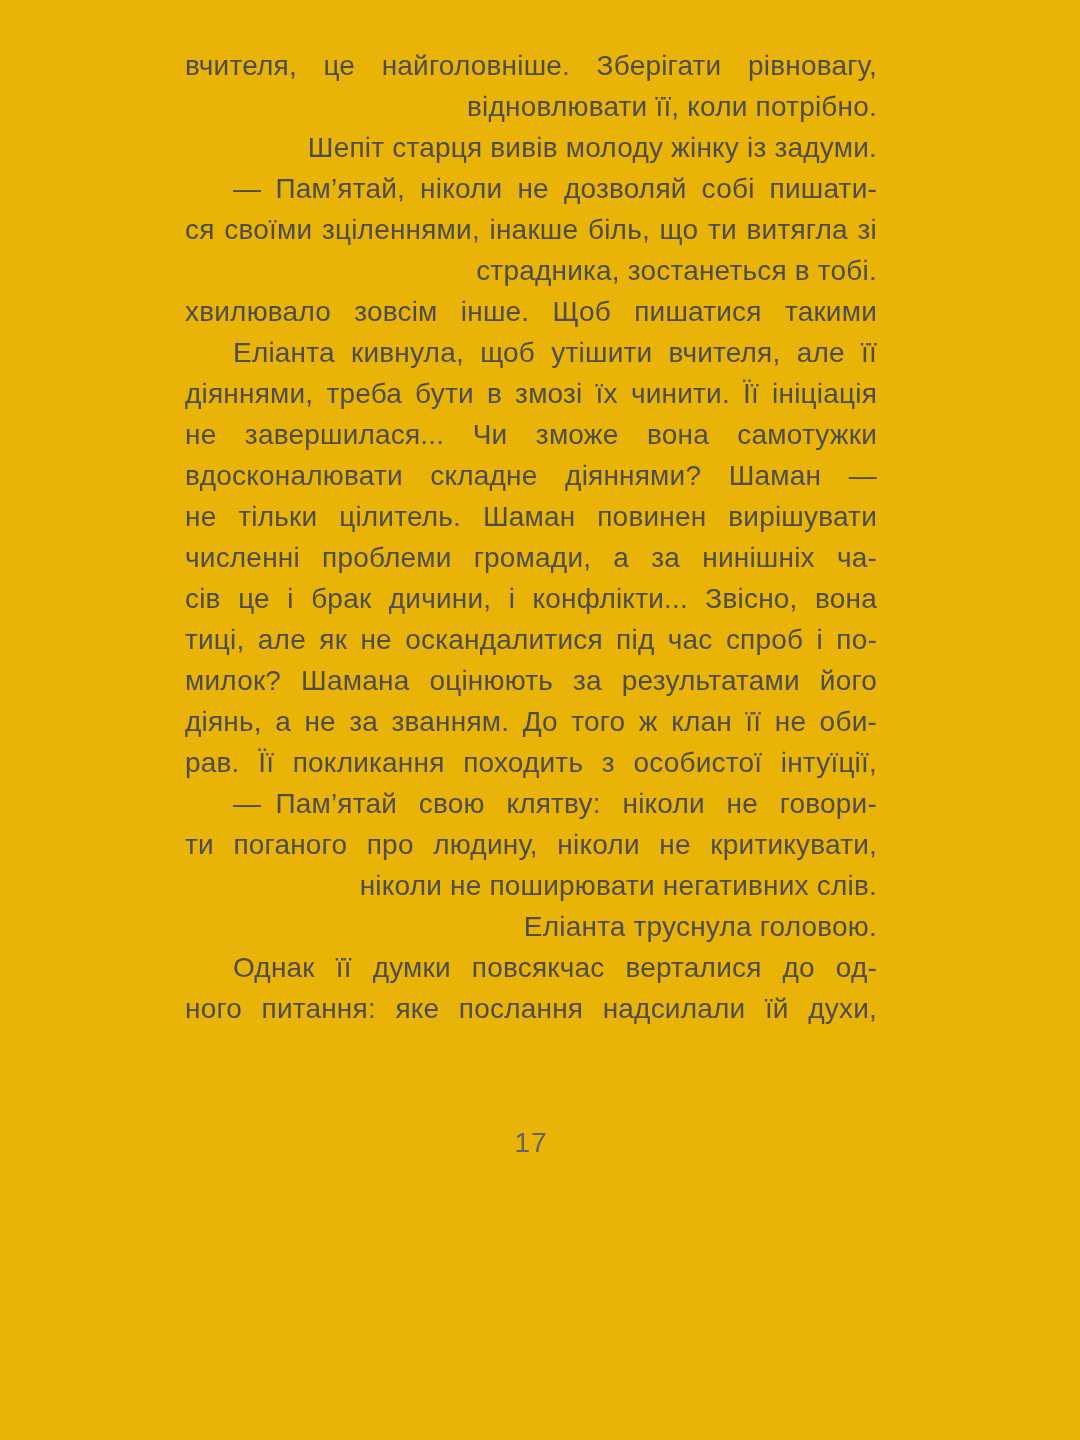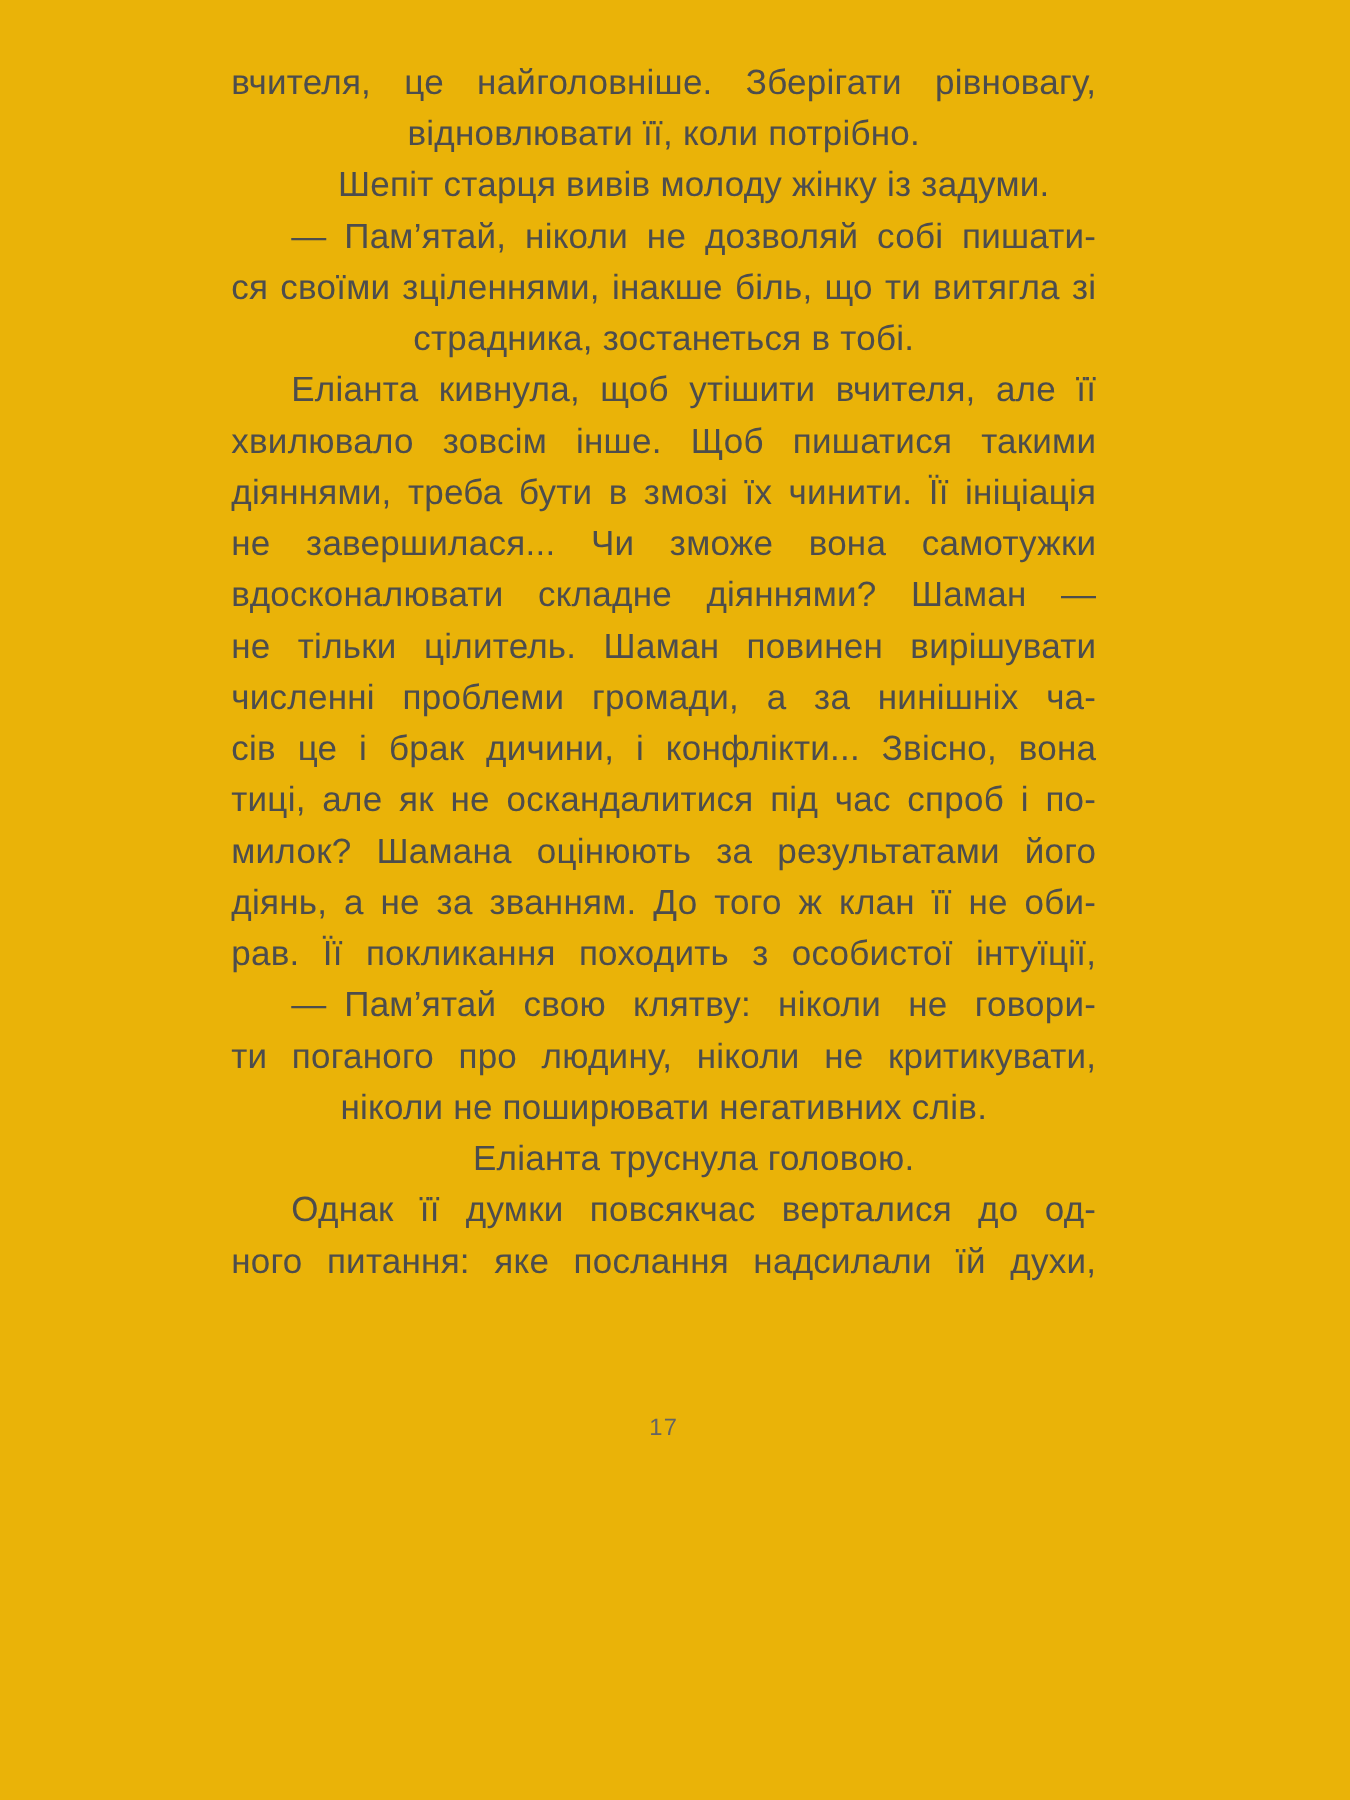--- a/index.html
+++ b/index.html
@@ -28,36 +28,36 @@
     line-height: 41px;
     letter-spacing: 0.2px;
   }
   .paragraph {
     margin: 0;
     padding: 0;
   }
   .line {
     height: 41px;
     white-space: normal;
-    text-align: center;
+    text-align: right;
   }
   .line.justify {
     text-align: justify;
     text-align-last: justify;
   }
   .line.indent {
     text-indent: 48px;
   }
   .page-number {
     position: absolute;
     left: 185px;
     top: 1122px;
     width: 692px;
     height: 41px;
-    font-size: 19px;
+    font-size: 28px;
     line-height: 41px;
     text-align: center;
     letter-spacing: 1px;
   }
 </style>
 </head>
 <body style="background: rgb(255, 255, 255);">
 
 <main class="book-page">
   <div class="text-block" id="text-block" style="color: rgb(77, 77, 77);">
@@ -67,22 +67,22 @@
       </div>
       <div class="paragraph">
         <div class="line indent">Шепіт старця вивів молоду жінку із задуми.</div>
       </div>
       <div class="paragraph">
         <div class="line justify indent">— Пам’ятай, ніколи не дозволяй собі пишати-</div>
         <div class="line justify">ся своїми зціленнями, інакше біль, що ти витягла зі</div>
         <div class="line">страдника, зостанеться в тобі.</div>
       </div>
       <div class="paragraph">
+        <div class="line justify">хвилювало зовсім інше. Щоб пишатися такими</div>
         <div class="line justify indent">Еліанта кивнула, щоб утішити вчителя, але її</div>
-        <div class="line justify">хвилювало зовсім інше. Щоб пишатися такими</div>
         <div class="line justify">діяннями, треба бути в змозі їх чинити. Її ініціація</div>
         <div class="line justify">не завершилася... Чи зможе вона самотужки</div>
         <div class="line justify">вдосконалювати складне діяннями? Шаман —</div>
         <div class="line justify">не тільки цілитель. Шаман повинен вирішувати</div>
         <div class="line justify">численні проблеми громади, а за нинішніх ча-</div>
         <div class="line justify">сів це і брак дичини, і конфлікти... Звісно, вона</div>
         <div class="line justify">тиці, але як не оскандалитися під час спроб і по-</div>
         <div class="line justify">милок? Шамана оцінюють за результатами його</div>
         <div class="line justify">діянь, а не за званням. До того ж клан її не оби-</div>
         <div class="line justify">рав. Її покликання походить з особистої інтуїції,</div>

